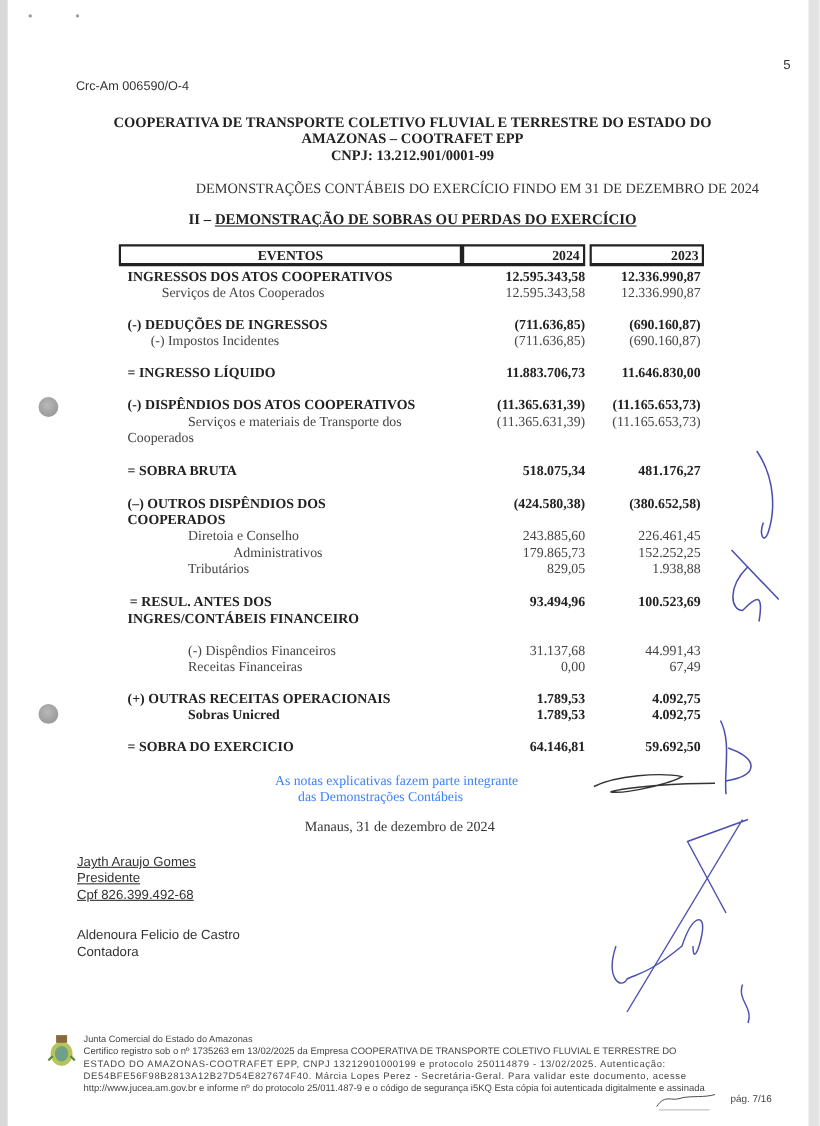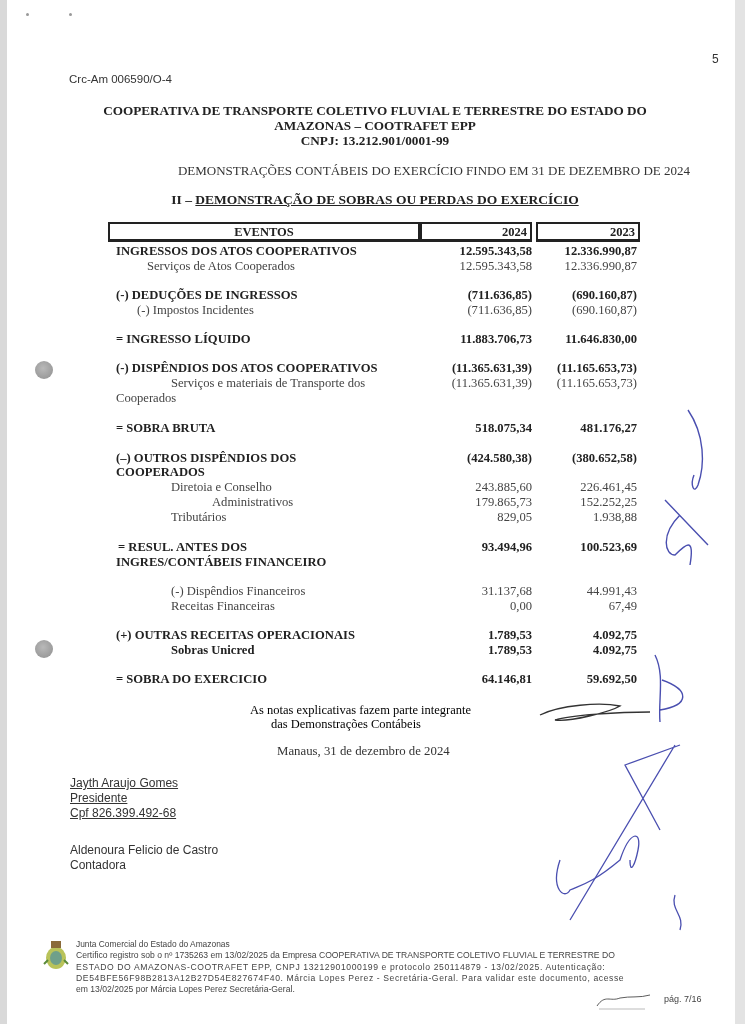--- a/index.html
+++ b/index.html
@@ -27,21 +27,21 @@
   .th-24 { left: 420px; width: 112px; text-align: right; padding-right: 3px; }
   .th-23 { left: 536px; width: 104px; text-align: right; padding-right: 3px; }
 
   .row { position: absolute; left: 110px; width: 530px; font-size: 12.6px; line-height: 14.5px; }
   .row .lbl { position: absolute; left: 0; top: 0; white-space: nowrap; }
   .row .v24 { position: absolute; right: 108px; top: 0; text-align: right; white-space: nowrap; }
   .row .v23 { position: absolute; right: 3px; top: 0; text-align: right; white-space: nowrap; }
   .row.b { font-weight: bold; color: #222; }
   .row.n { color: #444; }
 
-  .notes { position: absolute; left: 250px; top: 703px; font-size: 12.5px; line-height: 14px; color: #000000; }
+  .notes { position: absolute; left: 250px; top: 703px; font-size: 12.5px; line-height: 14px; color: #3b82f6; }
   .notes div:nth-child(2) { padding-left: 21px; }
   .city { position: absolute; left: 277px; top: 744px; font-size: 12.8px; color: #333; }
   .sig-block { position: absolute; left: 70px; font-family: "Liberation Sans", sans-serif; font-size: 12px; line-height: 15px; color: #333; }
 
   .footer-emblem { position: absolute; left: 42px; top: 938px; width: 28px; height: 34px; }
   .footer { position: absolute; left: 76px; top: 939px; width: 628px; font-family: "Liberation Sans", sans-serif; font-size: 8.6px; line-height: 11.3px; color: #444; text-align: justify; }
   .footer .f-title { font-size: 8.4px; }
   .footer .wide { letter-spacing: 0.6px; }
   .pag { position: absolute; left: 664px; top: 994px; font-family: "Liberation Sans", sans-serif; font-size: 9px; color: #444; }
   .stamp-sig { position: absolute; left: 595px; top: 992px; }
@@ -204,19 +204,19 @@
   <ellipse cx="14" cy="20" rx="10" ry="11" fill="#b9c35a"></ellipse>
   <ellipse cx="14" cy="20" rx="6" ry="7" fill="#6fa08a"></ellipse>
   <rect x="9" y="3" width="10" height="7" fill="#8a6a3a"></rect>
   <path d="M2 26 L 6 22 M26 26 L 22 22" stroke="#5a8a3a" stroke-width="2"></path>
 </svg>
 <div class="footer">
   <div class="f-title">Junta Comercial do Estado do Amazonas</div>
   <div>Certifico registro sob o nº 1735263 em 13/02/2025 da Empresa COOPERATIVA DE TRANSPORTE COLETIVO FLUVIAL E TERRESTRE DO</div>
   <div class="wide">ESTADO DO AMAZONAS-COOTRAFET  EPP, CNPJ 13212901000199 e protocolo 250114879 - 13/02/2025. Autenticação:</div>
   <div class="wide">DE54BFE56F98B2813A12B27D54E827674F40. Márcia Lopes Perez - Secretária-Geral. Para validar este documento, acesse</div>
-  <div>em 13/02/2025 por Márcia Lopes Perez  Secretária-Geral.</div>
+  <div>http://www.jucea.am.gov.br e informe nº do protocolo 25/011.487-9 e o código de segurança i5KQ Esta cópia foi autenticada digitalmente e assinada</div>
 </div>
 <svg class="sig stamp-sig" width="60" height="20">
   <path d="M2 14 C 10 2, 15 10, 25 6 C 35 4, 45 6, 55 3" fill="none" stroke="#333" stroke-width="0.8"></path>
   <path d="M4 17 L 50 17" stroke="#777" stroke-width="0.5"></path>
 </svg>
 <div class="pag">pág. 7/16</div>
 
 </body></html>

